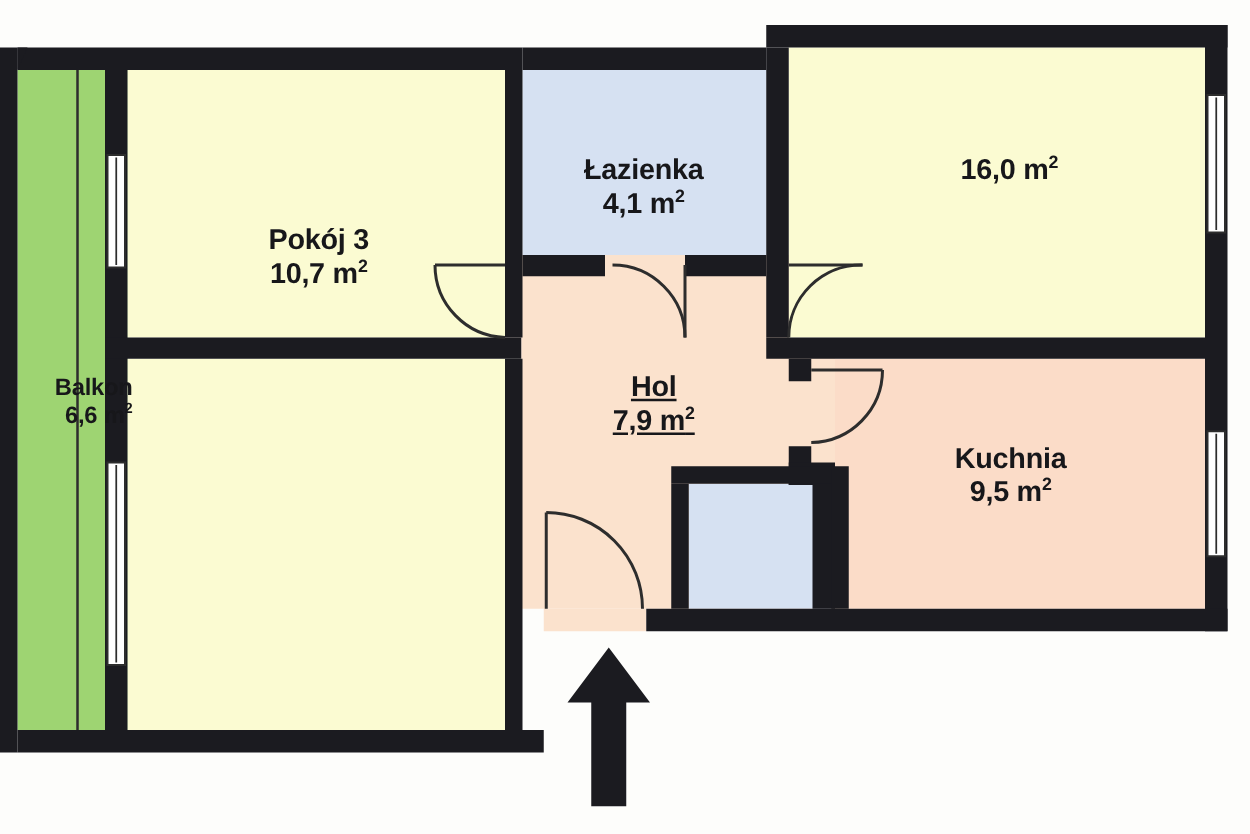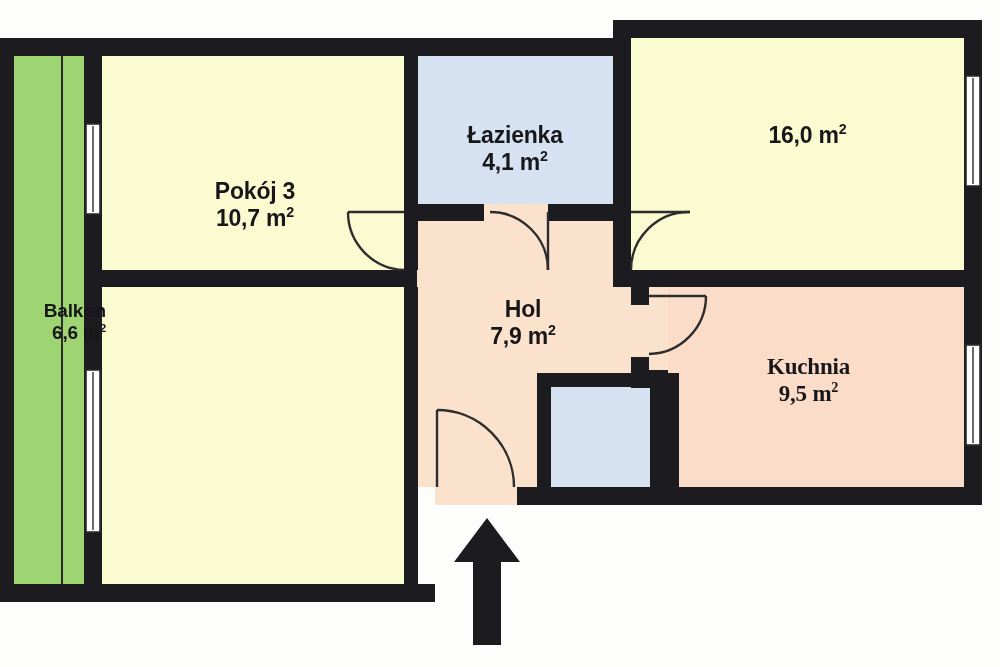--- a/index.html
+++ b/index.html
@@ -203,25 +203,25 @@
 
   <div class="room-label" style="left:415px; top:122px; width:200px;">
     <span class="rl-name">Łazienka</span>
     <span class="rl-area"><span>4,1</span> m<span class="sup">2</span></span>
   </div>
 
   <div class="room-label" style="left:685px; top:122px; width:245px;">
     <span class="rl-area"><span>16,0</span> m<span class="sup">2</span></span>
   </div>
 
-  <div class="room-label" style="left:428px; top:296px; width:190px;">
+  <div class="room-label" style="left:428px; top:296px; width:190px;text-decoration:underline;">
     <span class="rl-name">Hol</span>
     <span class="rl-area"><span>7,9</span> m<span class="sup">2</span></span>
   </div>
 
-  <div class="room-label" style="left:686px; top:353px; width:245px;font-family:Liberation Serif, serif;">
+  <div class="room-label" style="left:686px; top:353px; width:245px;">
     <span class="rl-name">Kuchnia</span>
     <span class="rl-area"><span>9,5</span> m<span class="sup">2</span></span>
   </div>
 
 
 
 </div>
 
 </body></html>

